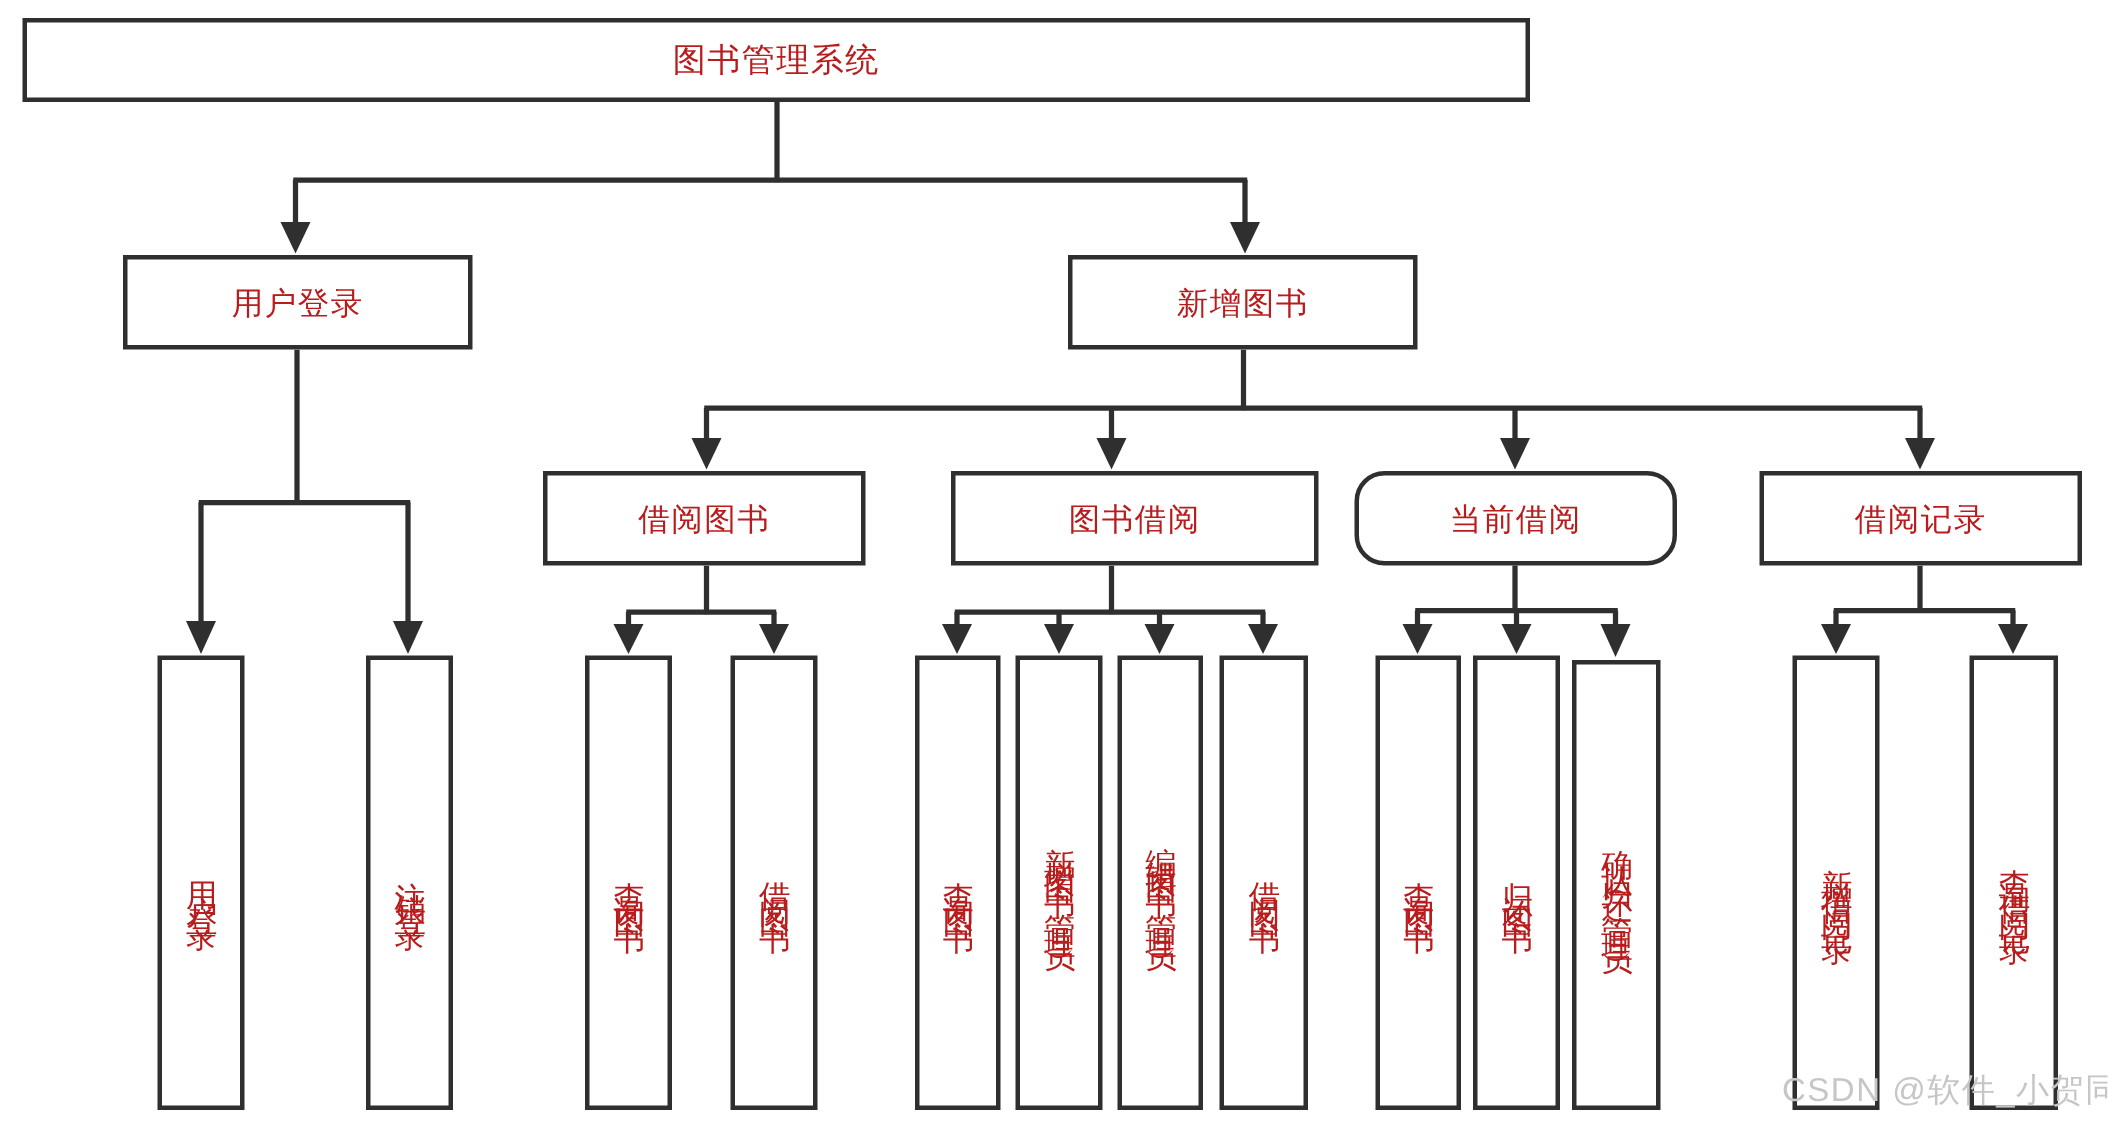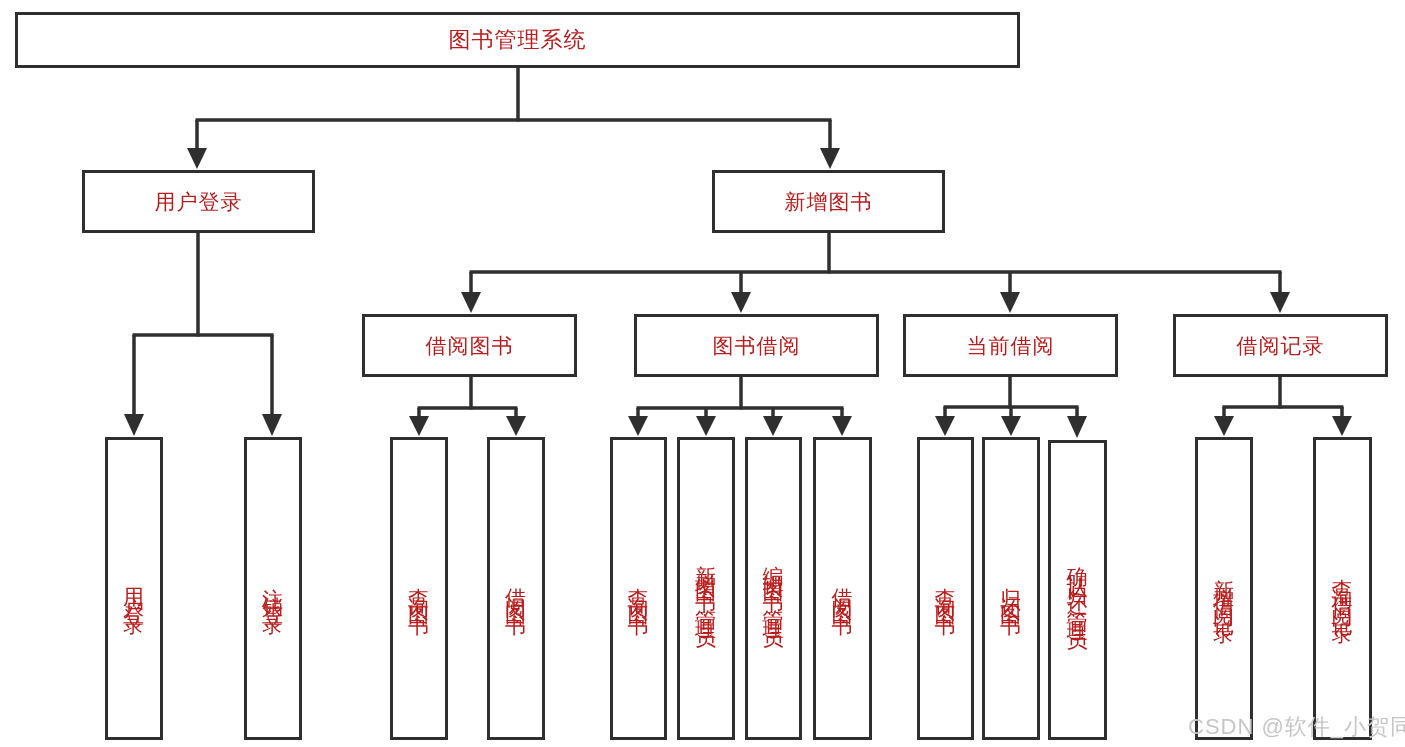--- a/index.html
+++ b/index.html
@@ -127,21 +127,21 @@
   <div class="node hnode" style="left:712px; top:170px; width:233px; height:63px;">
     <span>新增图书</span>
   </div>
 
   <div class="node hnode" style="left:362px; top:314px; width:215px; height:63px;">
     <span>借阅图书</span>
   </div>
   <div class="node hnode" style="left:634px; top:314px; width:245px; height:63px;">
     <span>图书借阅</span>
   </div>
-  <div class="node hnode" style="left:903px; top:314px; width:215px; height:63px;">
+  <div class="node hnode" style="left:903px; top:314px; width:215px; height:63px;border-radius:20px;">
     <span>当前借阅</span>
   </div>
   <div class="node hnode" style="left:1173px; top:314px; width:215px; height:63px;">
     <span>借阅记录</span>
   </div>
 
   <div class="node leaf" style="left:105px; top:437px; width:58px; height:303px;">
     <span class="vtext">用户登录</span>
   </div>
   <div class="node leaf" style="left:244px; top:437px; width:58px; height:303px;">

